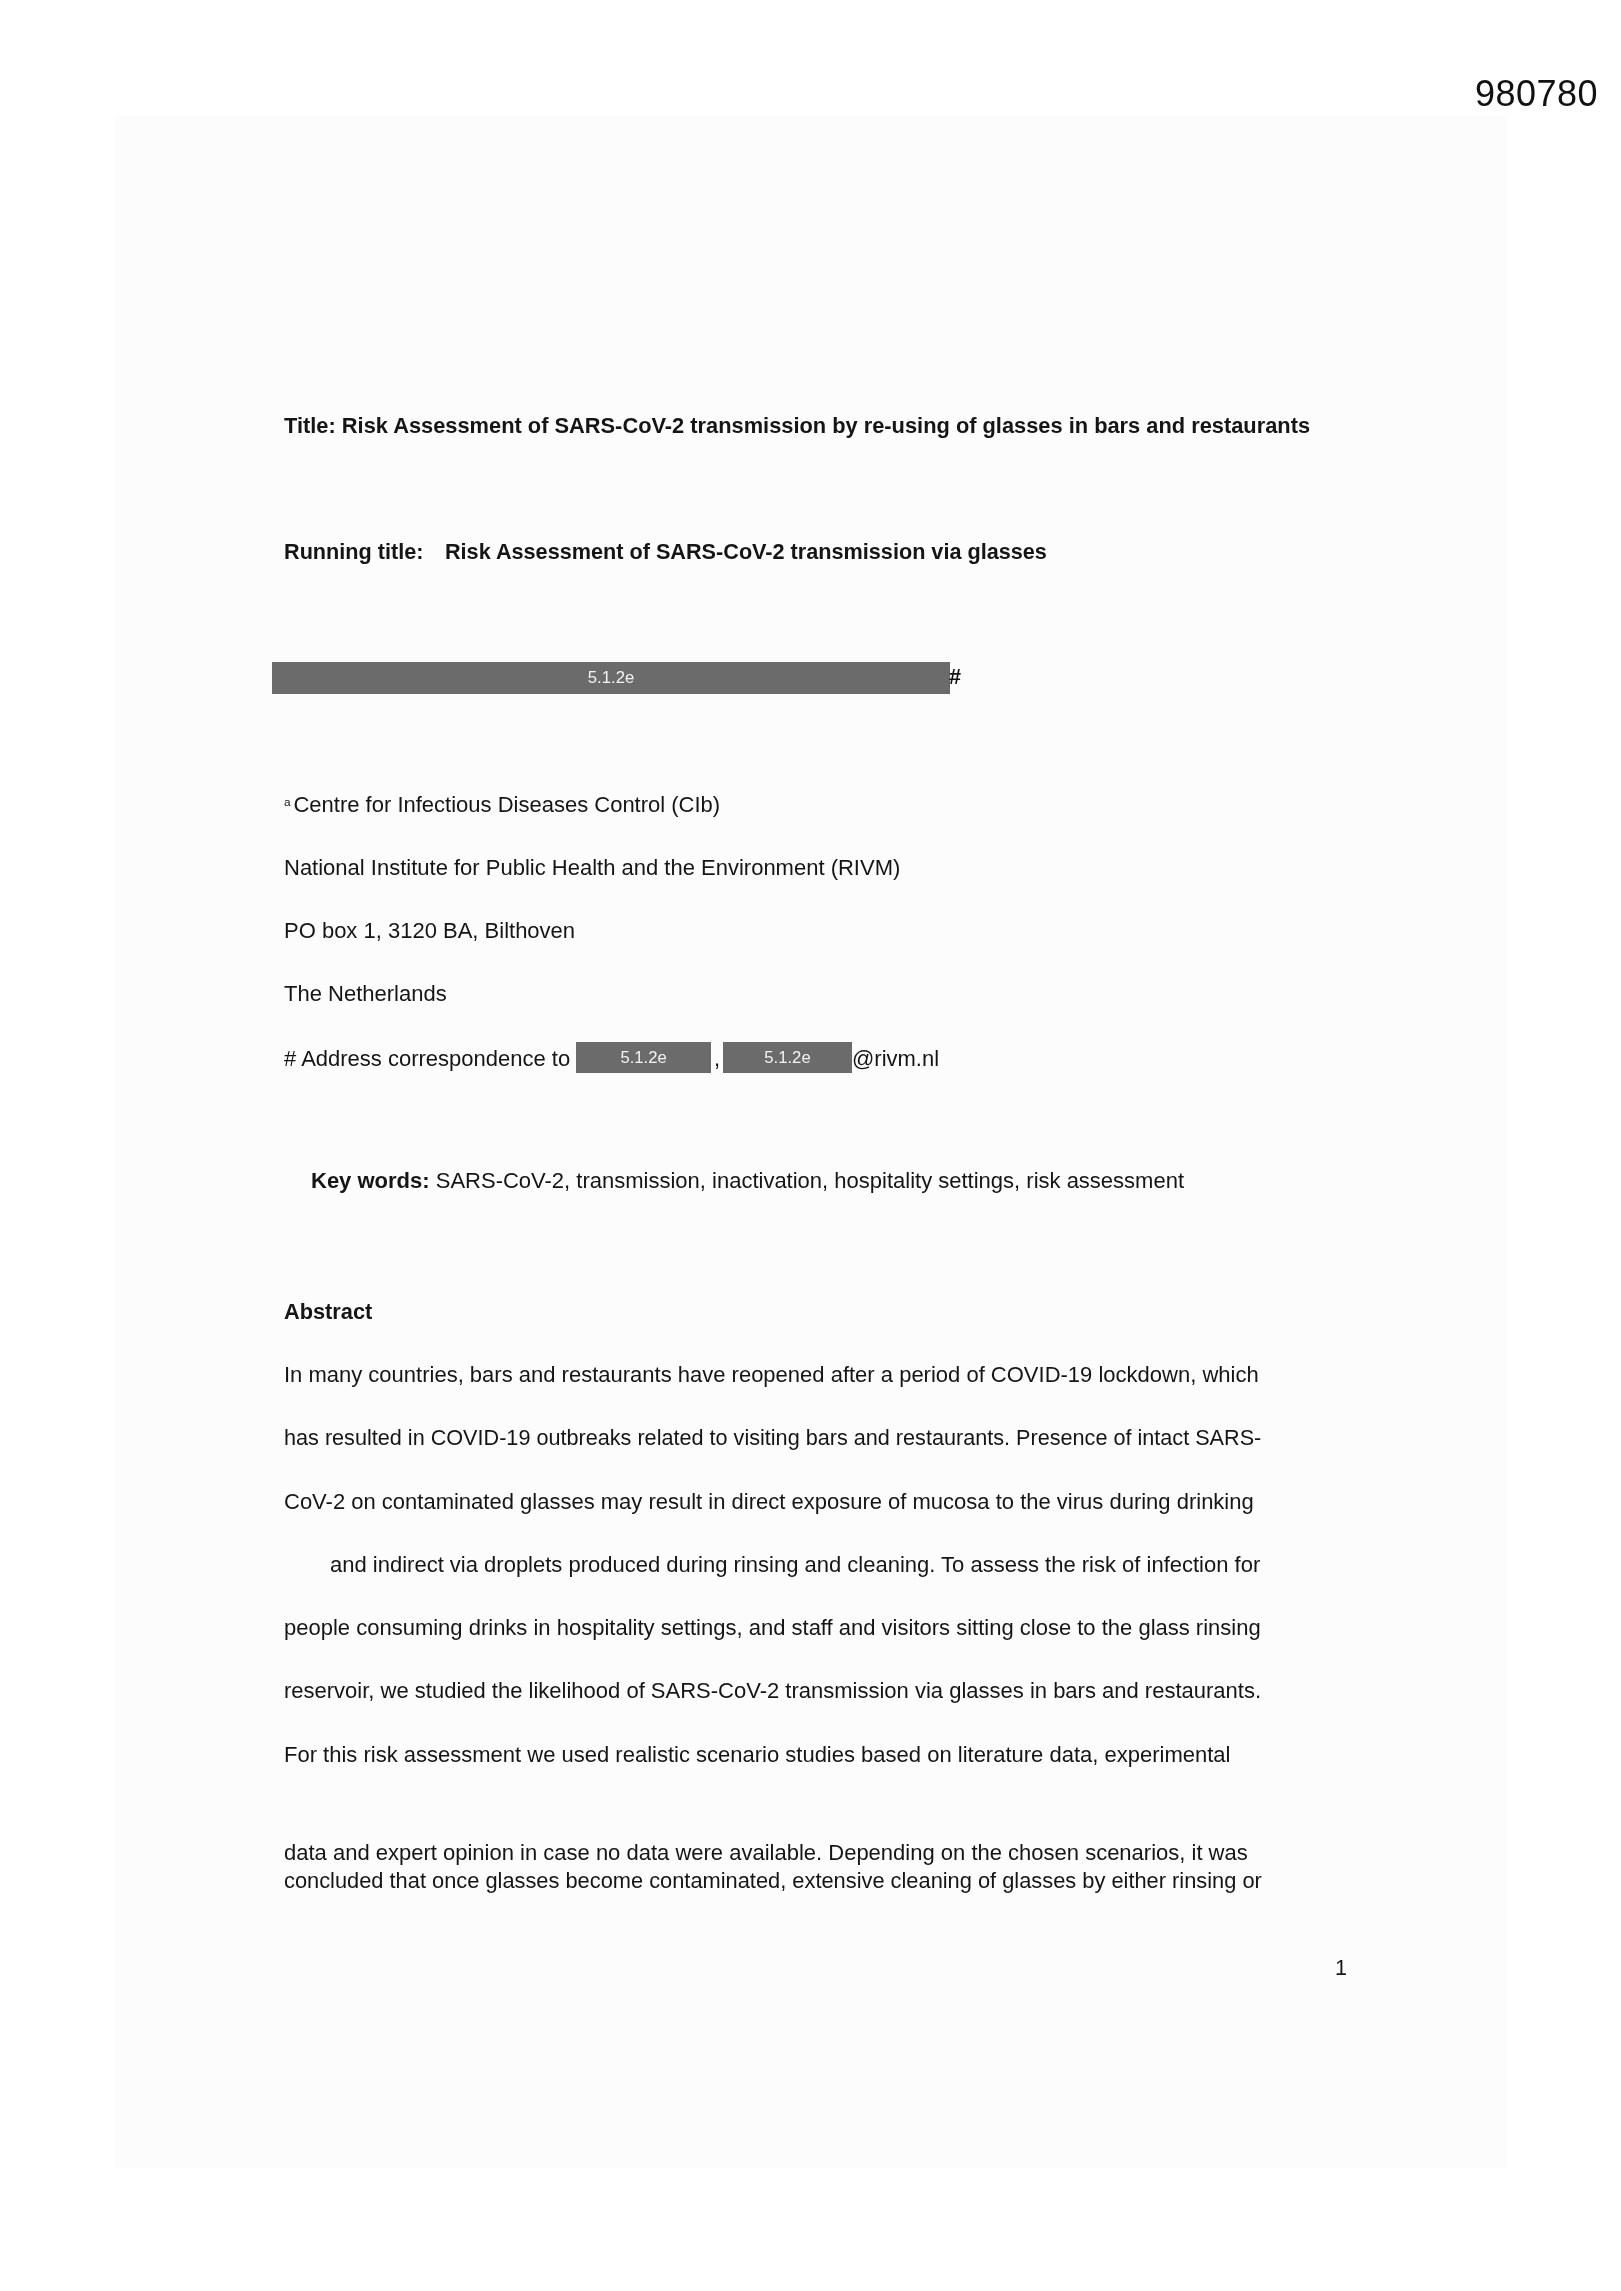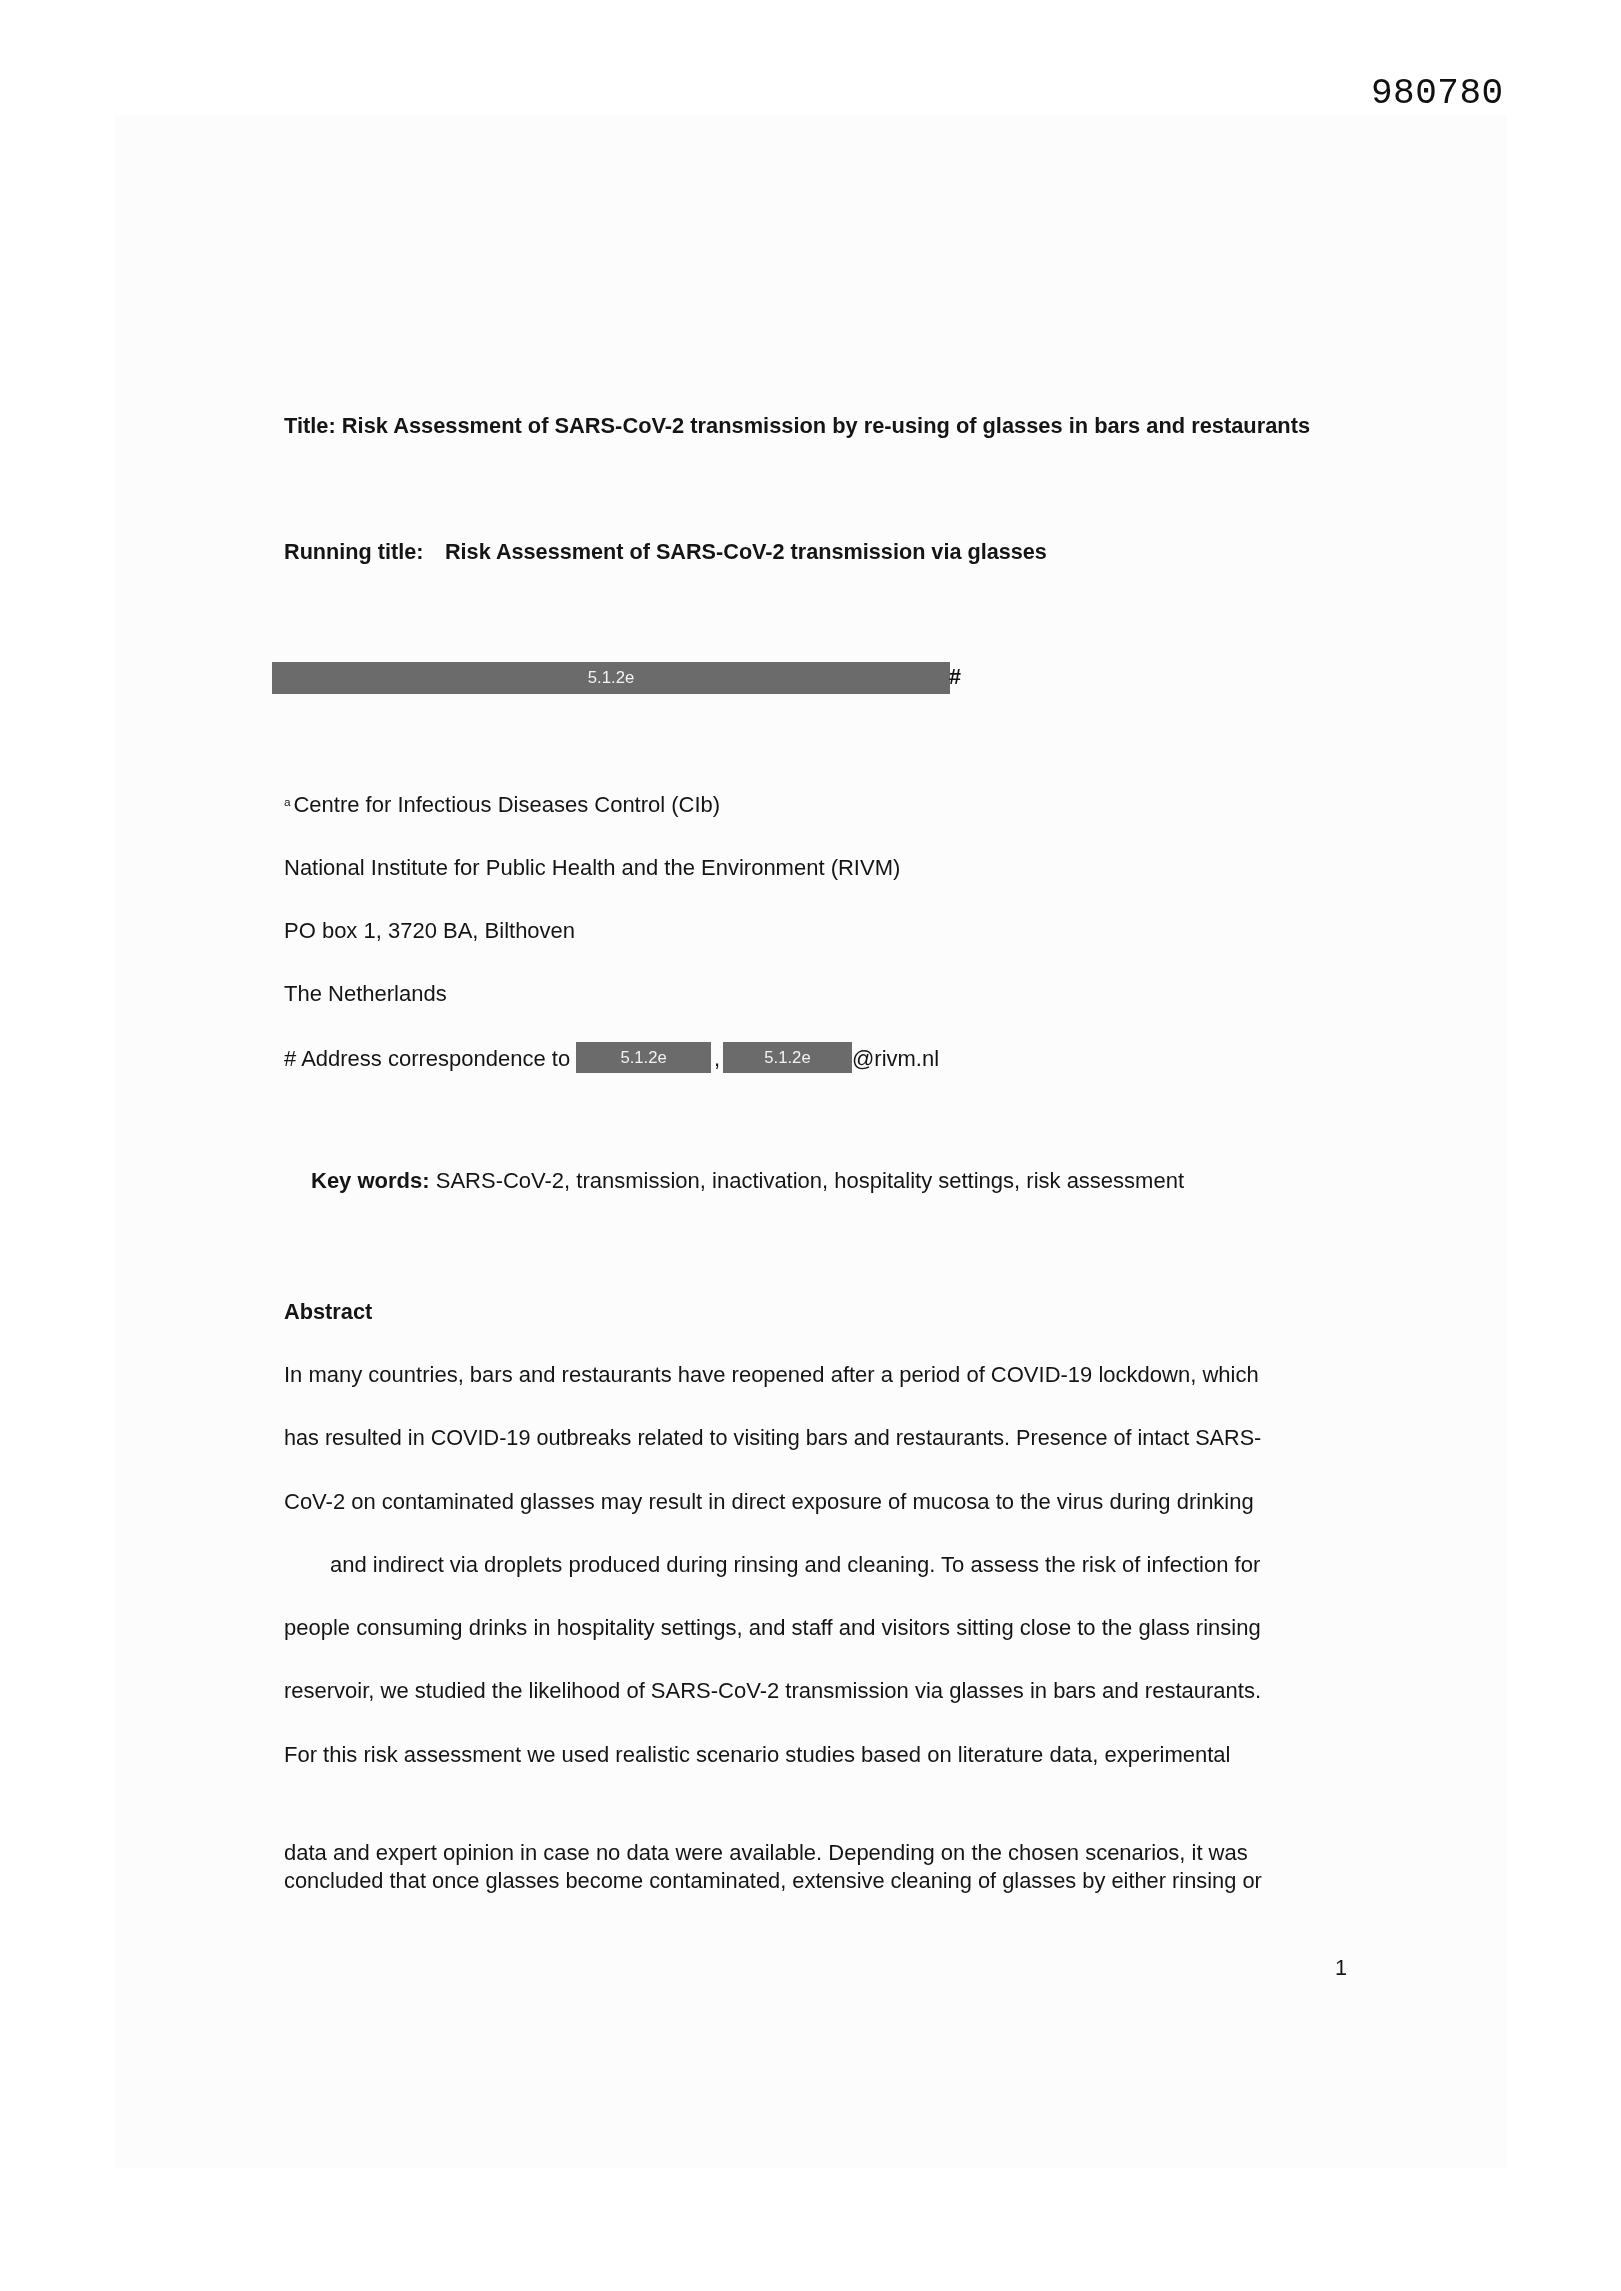--- a/index.html
+++ b/index.html
@@ -18,23 +18,23 @@
     .scan-area {
       position: absolute;
       left: 115px;
       top: 115px;
       width: 1392px;
       height: 2053px;
       background: #fcfcfc;
     }
     .doc-id {
       position: absolute;
-      left: 1371px;
+      left: 1475px;
       top: 73px;
-      font-family: Liberation Mono, monospace;
+      font-family: Liberation Sans, sans-serif;
       font-size: 36px;
       color: #111111;
       letter-spacing: 0.5px;
     }
     .line {
       position: absolute;
       left: 284px;
       font-family: "Liberation Sans", sans-serif;
       font-size: 22px;
       line-height: 29px;
@@ -139,21 +139,21 @@
 
 <div class="redact redact-author">
   <span>5.1.2e</span>
 </div>
 <div class="hash-marker">#</div>
 
 <div class="line aff-1">
   <span class="sup">a</span><span>Centre for Infectious Diseases Control (CIb)</span>
 </div>
 <div class="line aff-2">National Institute for Public Health and the Environment (RIVM)</div>
-<div class="line aff-3">PO box 1, 3720 BA, Bilthoven</div>
+<div class="line aff-3">PO box 1, 3120 BA, Bilthoven</div>
 <div class="line aff-4">The Netherlands</div>
 
 <div class="line corr">
   <span># Address correspondence to</span>
   <span class="redact-inline r1">5.1.2e</span>
   <span class="comma">,</span>
   <span class="redact-inline r2">5.1.2e</span>
   <span>@rivm.nl</span>
 </div>
 

